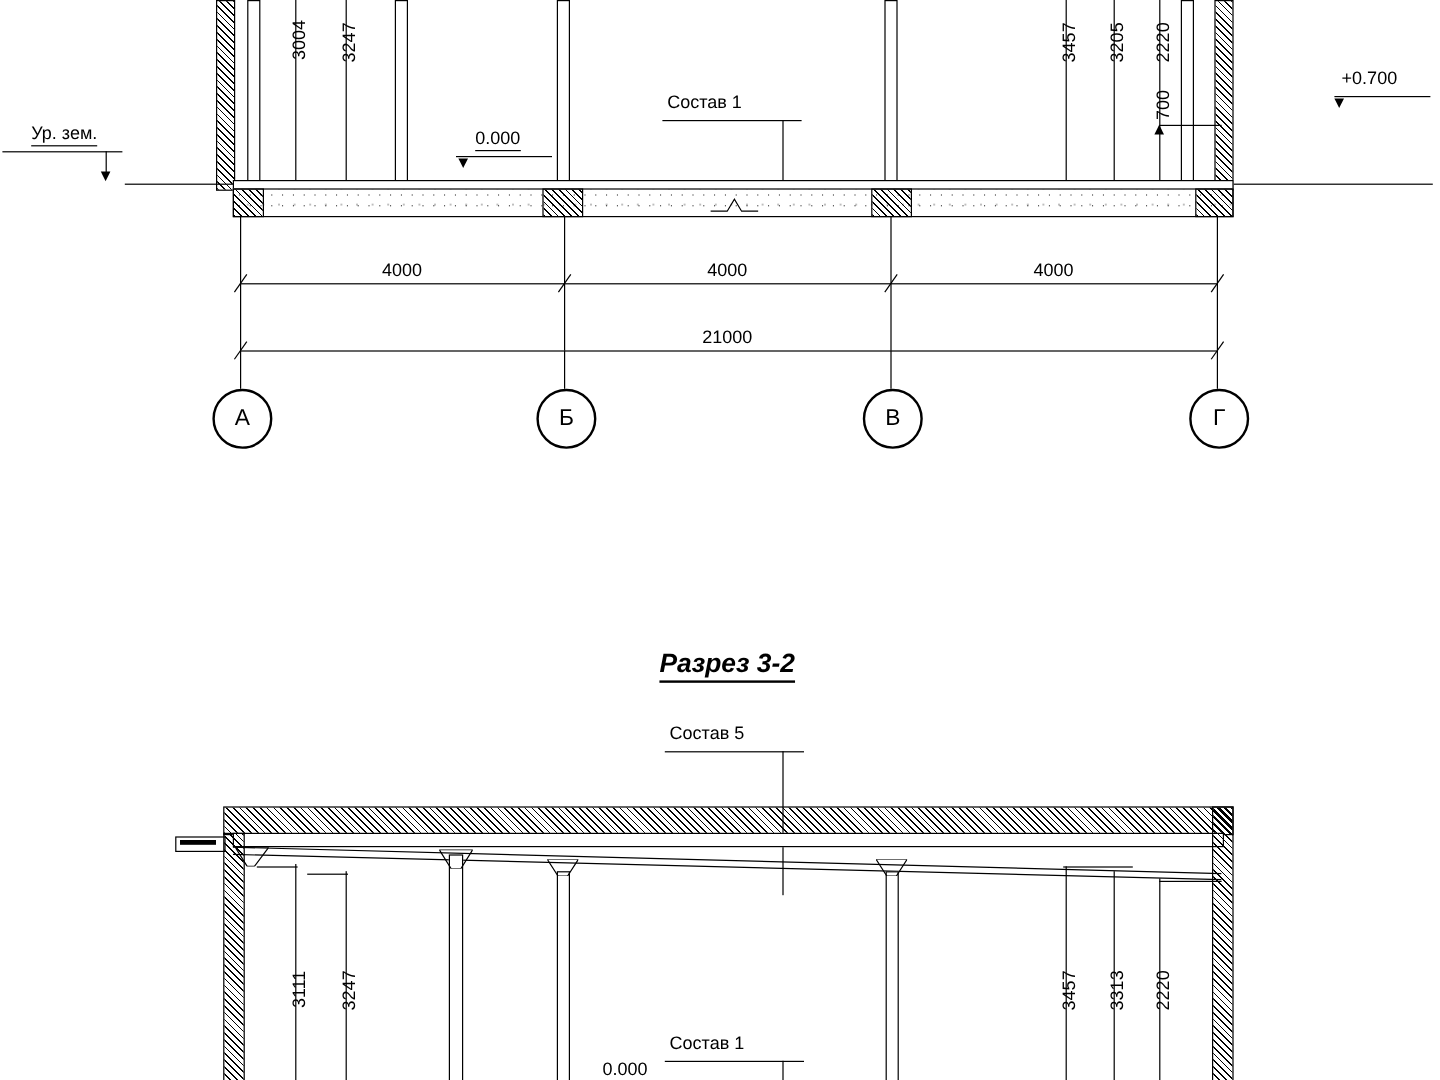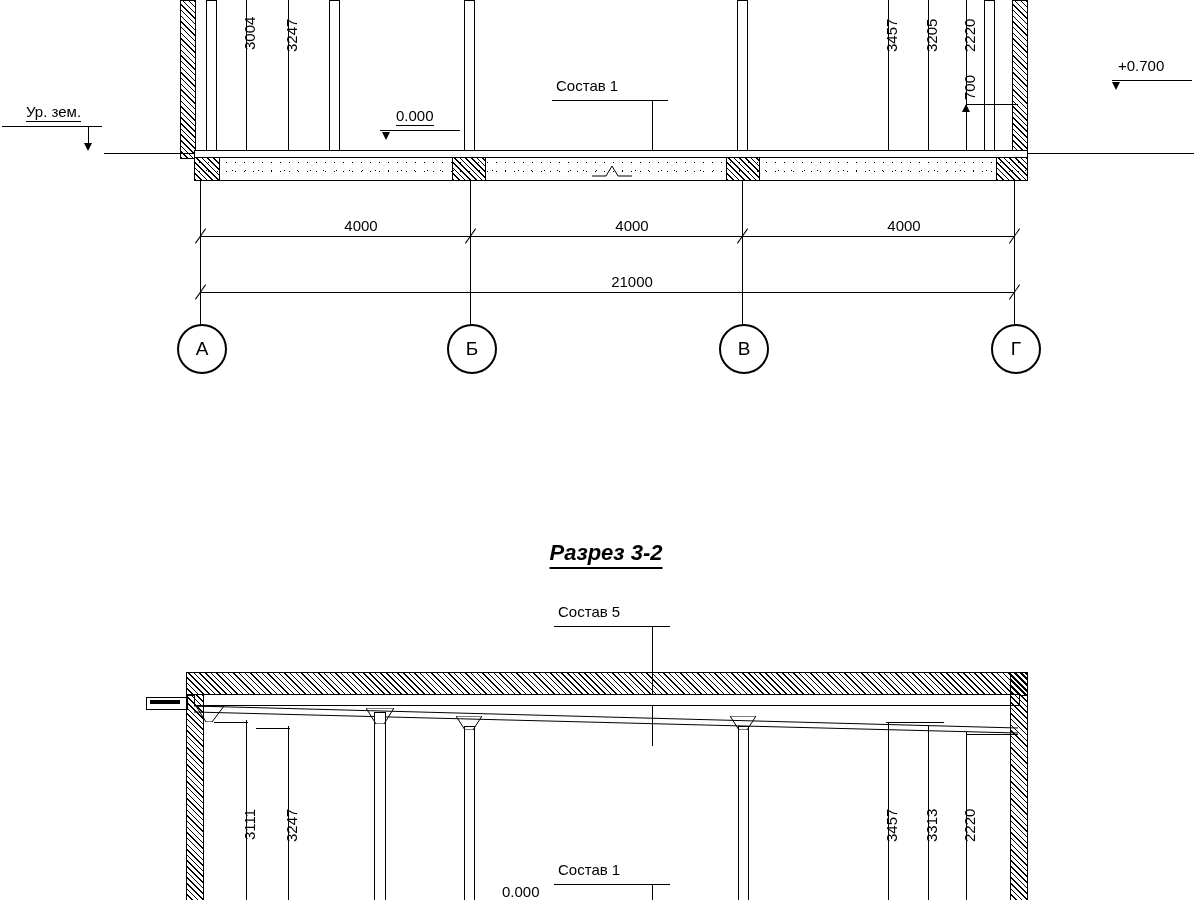--- a/index.html
+++ b/index.html
@@ -14,21 +14,21 @@
   .sheet{position:absolute;inset:0;}
   .abs{position:absolute;}
 
   
   .hline{position:absolute;height:0;border-top:1px solid #000;}
   .vline{position:absolute;width:0;border-left:1px solid #000;}
 
   
   .txt{position:absolute;font-size:15px;line-height:1;white-space:nowrap;}
   .txt.vert{transform-origin:0 0;transform:rotate(-90deg);}
-  .txt.center{transform:translateX(-50%);margin-left:26px;}
+  .txt.center{transform:translateX(-50%);}
   .title{position:absolute;font-size:22px;font-style:italic;font-weight:bold;
          white-space:nowrap;transform:translateX(-50%);}
   .title .u{border-bottom:2px solid #000;padding-bottom:2px;}
 
   
   .wall{
     position:absolute;
     border:1px solid #000;
     background-image:repeating-linear-gradient(45deg,#000 0 1px,transparent 1px 4px);
   }

